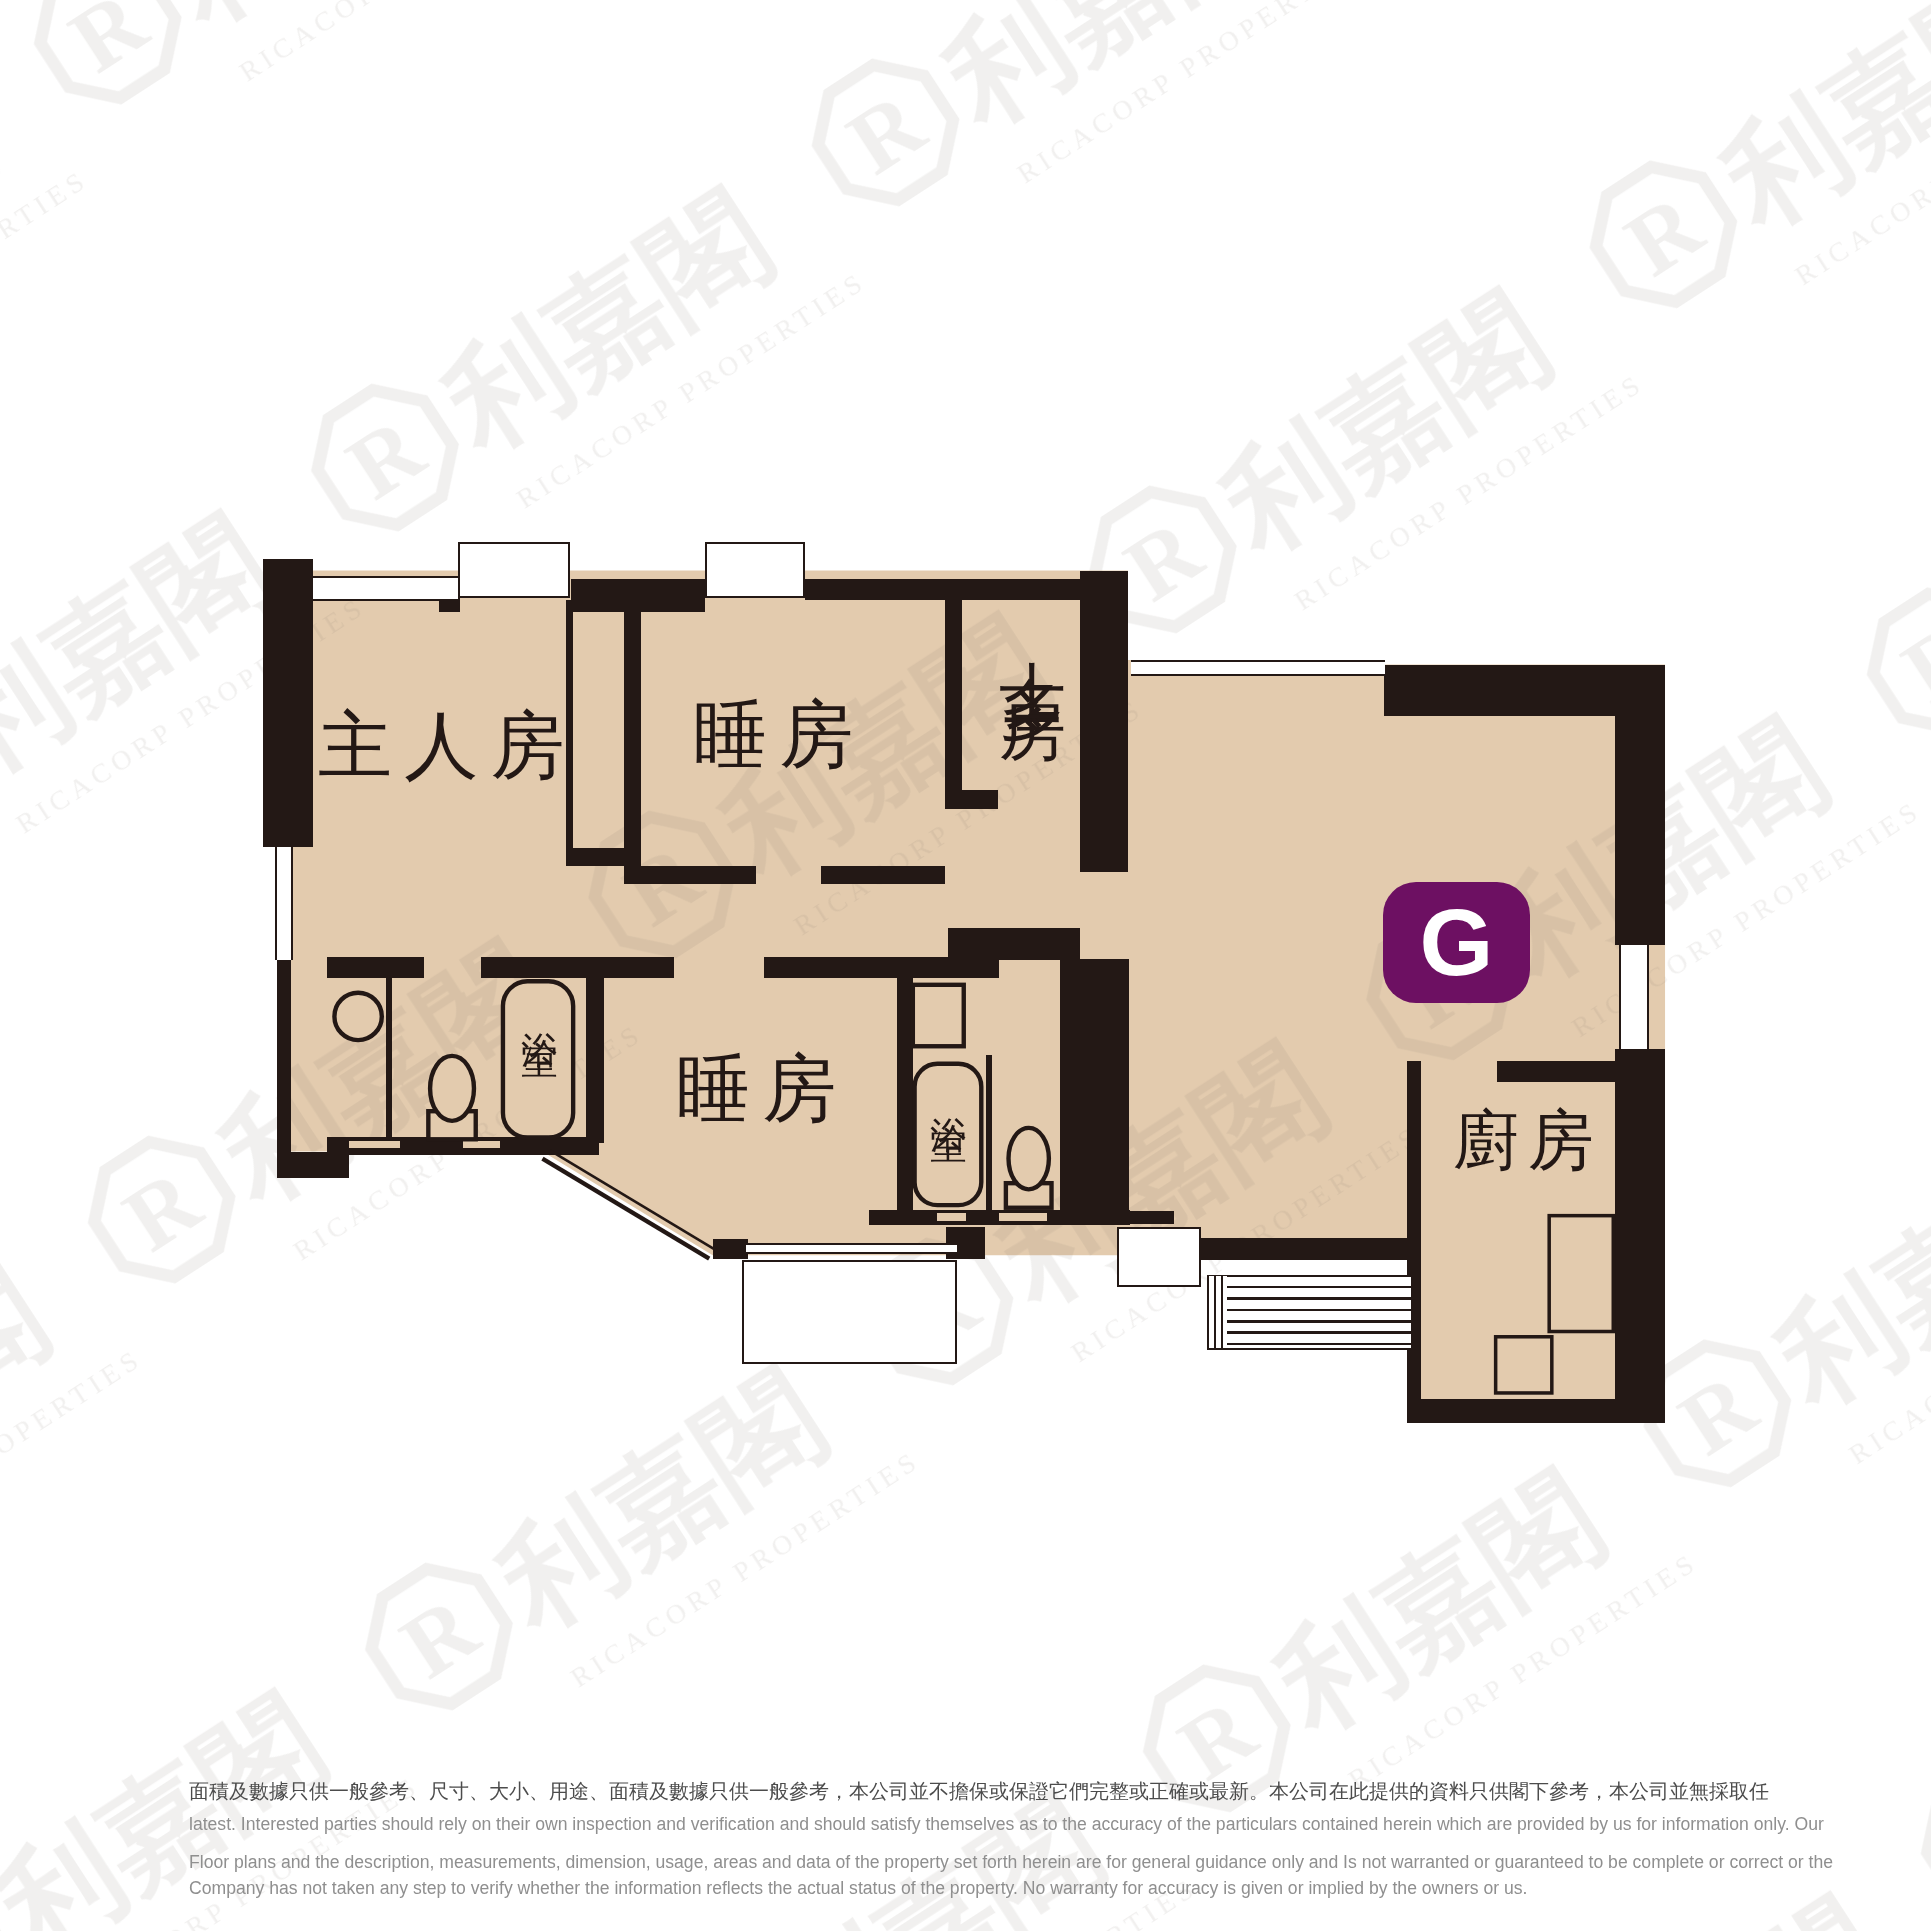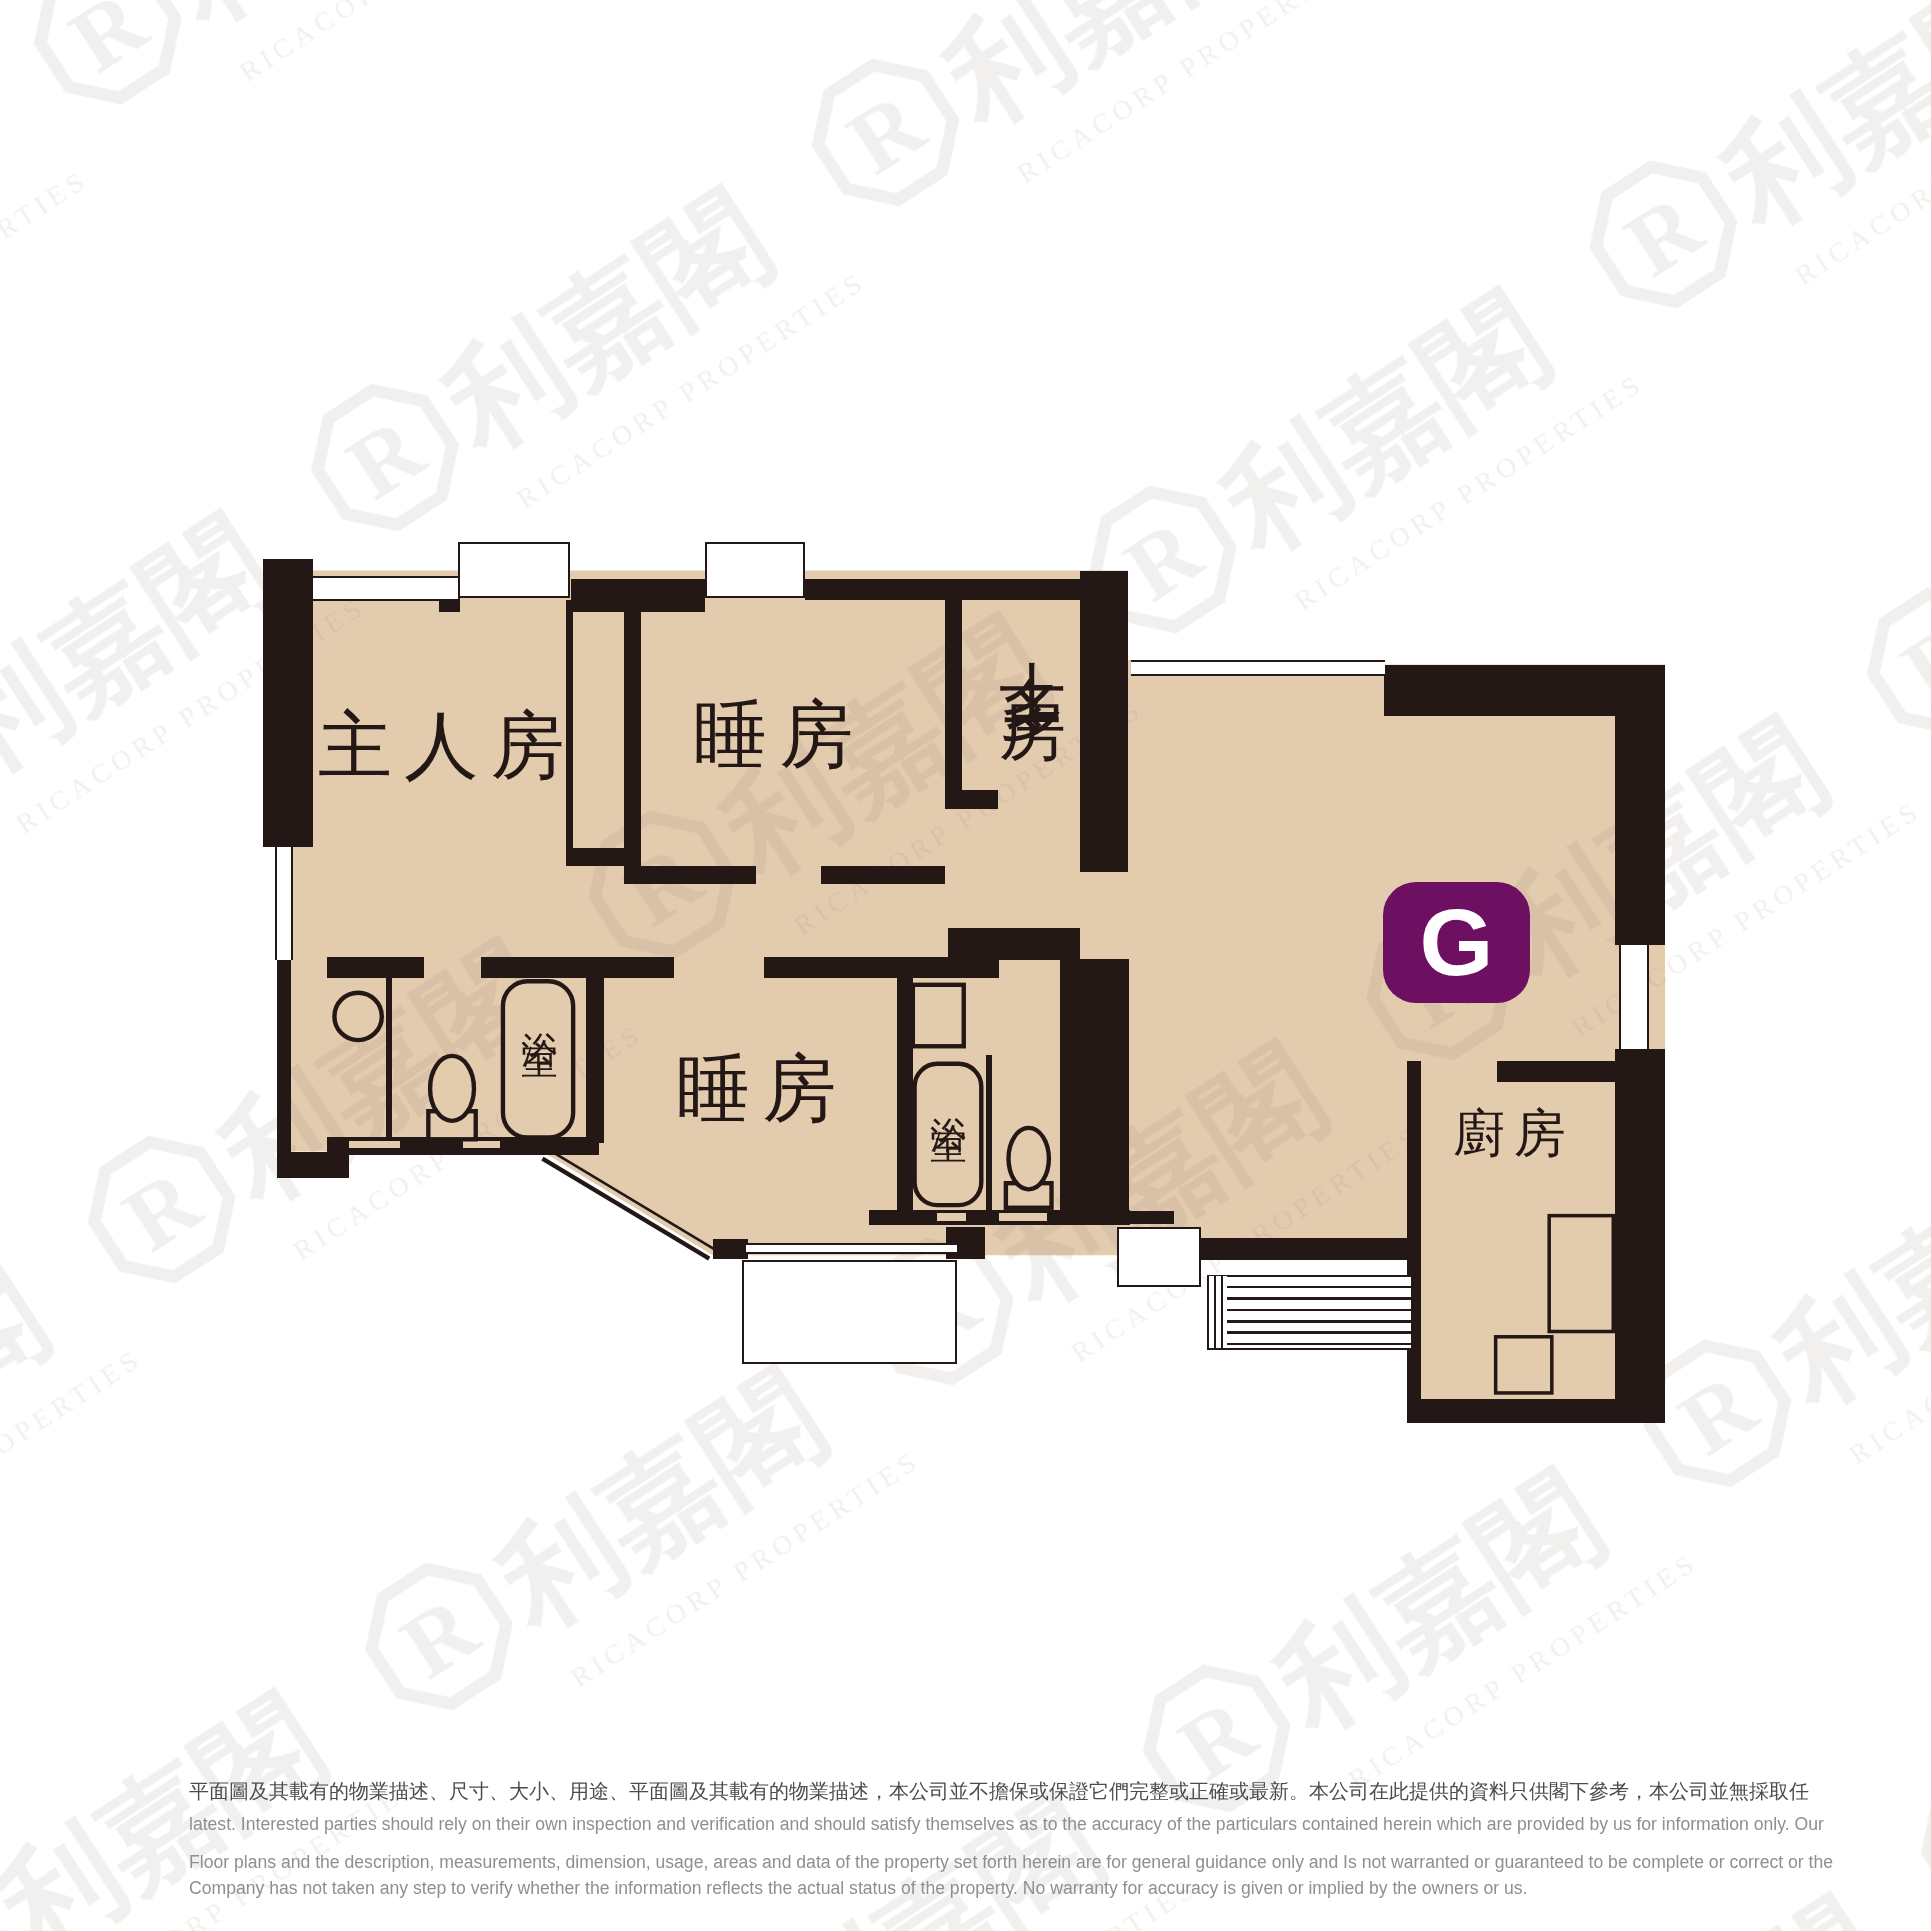--- a/index.html
+++ b/index.html
@@ -120,27 +120,27 @@
     <rect x="1704" y="1523" width="64" height="64" fill="none" stroke="#231815" stroke-width="4"></rect>
   </svg>
 
   <div id="louver"></div>
   <div id="louver-side"></div>
 
   <div class="roomlabel" style="left:318px;top:709px;font-size:74px;letter-spacing:12.3px;">主人房</div>
   <div class="roomlabel" style="left:693px;top:698px;font-size:74px;letter-spacing:12.3px;">睡房</div>
   <div class="roomlabel vert" style="left:999px;top:607px;font-size:67px;letter-spacing:16px;">士多房</div>
   <div class="roomlabel" style="left:676px;top:1052px;font-size:74px;letter-spacing:12.3px;">睡房</div>
-  <div class="roomlabel" style="left:1453px;top:1108px;font-size:52px;letter-spacing:8.8px;">廚房</div>
+  <div class="roomlabel" style="left:1453px;top:1108px;font-size:66px;letter-spacing:8.8px;">廚房</div>
   <div class="tublabel" style="left:521px;top:1002px;font-size:37px;letter-spacing:8.8px;">浴室</div>
   <div class="tublabel" style="left:930px;top:1087px;font-size:37px;letter-spacing:8.8px;">浴室</div>
 
   <div id="unit-badge" style="background:#6D1062;">G</div>
 
   <div id="disclaimer">
-    <div class="zh">平面圖及其載有的物業描述、尺寸、大小、用途、平面圖及其載有的物業描述，本公司並不擔保或保證它們完整或正確或最新。本公司在此提供的資料只供閣下參考，本公司並無採取任</div>
+    <div class="zh">面積及數據只供一般參考、尺寸、大小、用途、面積及數據只供一般參考，本公司並不擔保或保證它們完整或正確或最新。本公司在此提供的資料只供閣下參考，本公司並無採取任</div>
     <div class="en">latest. Interested parties should rely on their own inspection and verification and should satisfy themselves as to the accuracy of the particulars contained herein which are provided by us for information only.  Our</div>
     <div class="en en-first">Floor plans and the description, measurements, dimension, usage, areas and data of the property set forth herein are for general guidance only and Is not warranted or guaranteed to be complete or correct or the</div>
     <div class="en">Company has not taken any step to verify whether the information reflects the actual status of the property.  No warranty for accuracy is given or implied by the owners or us.</div>
   </div>
 
 </div>
 
 
 </body></html>

